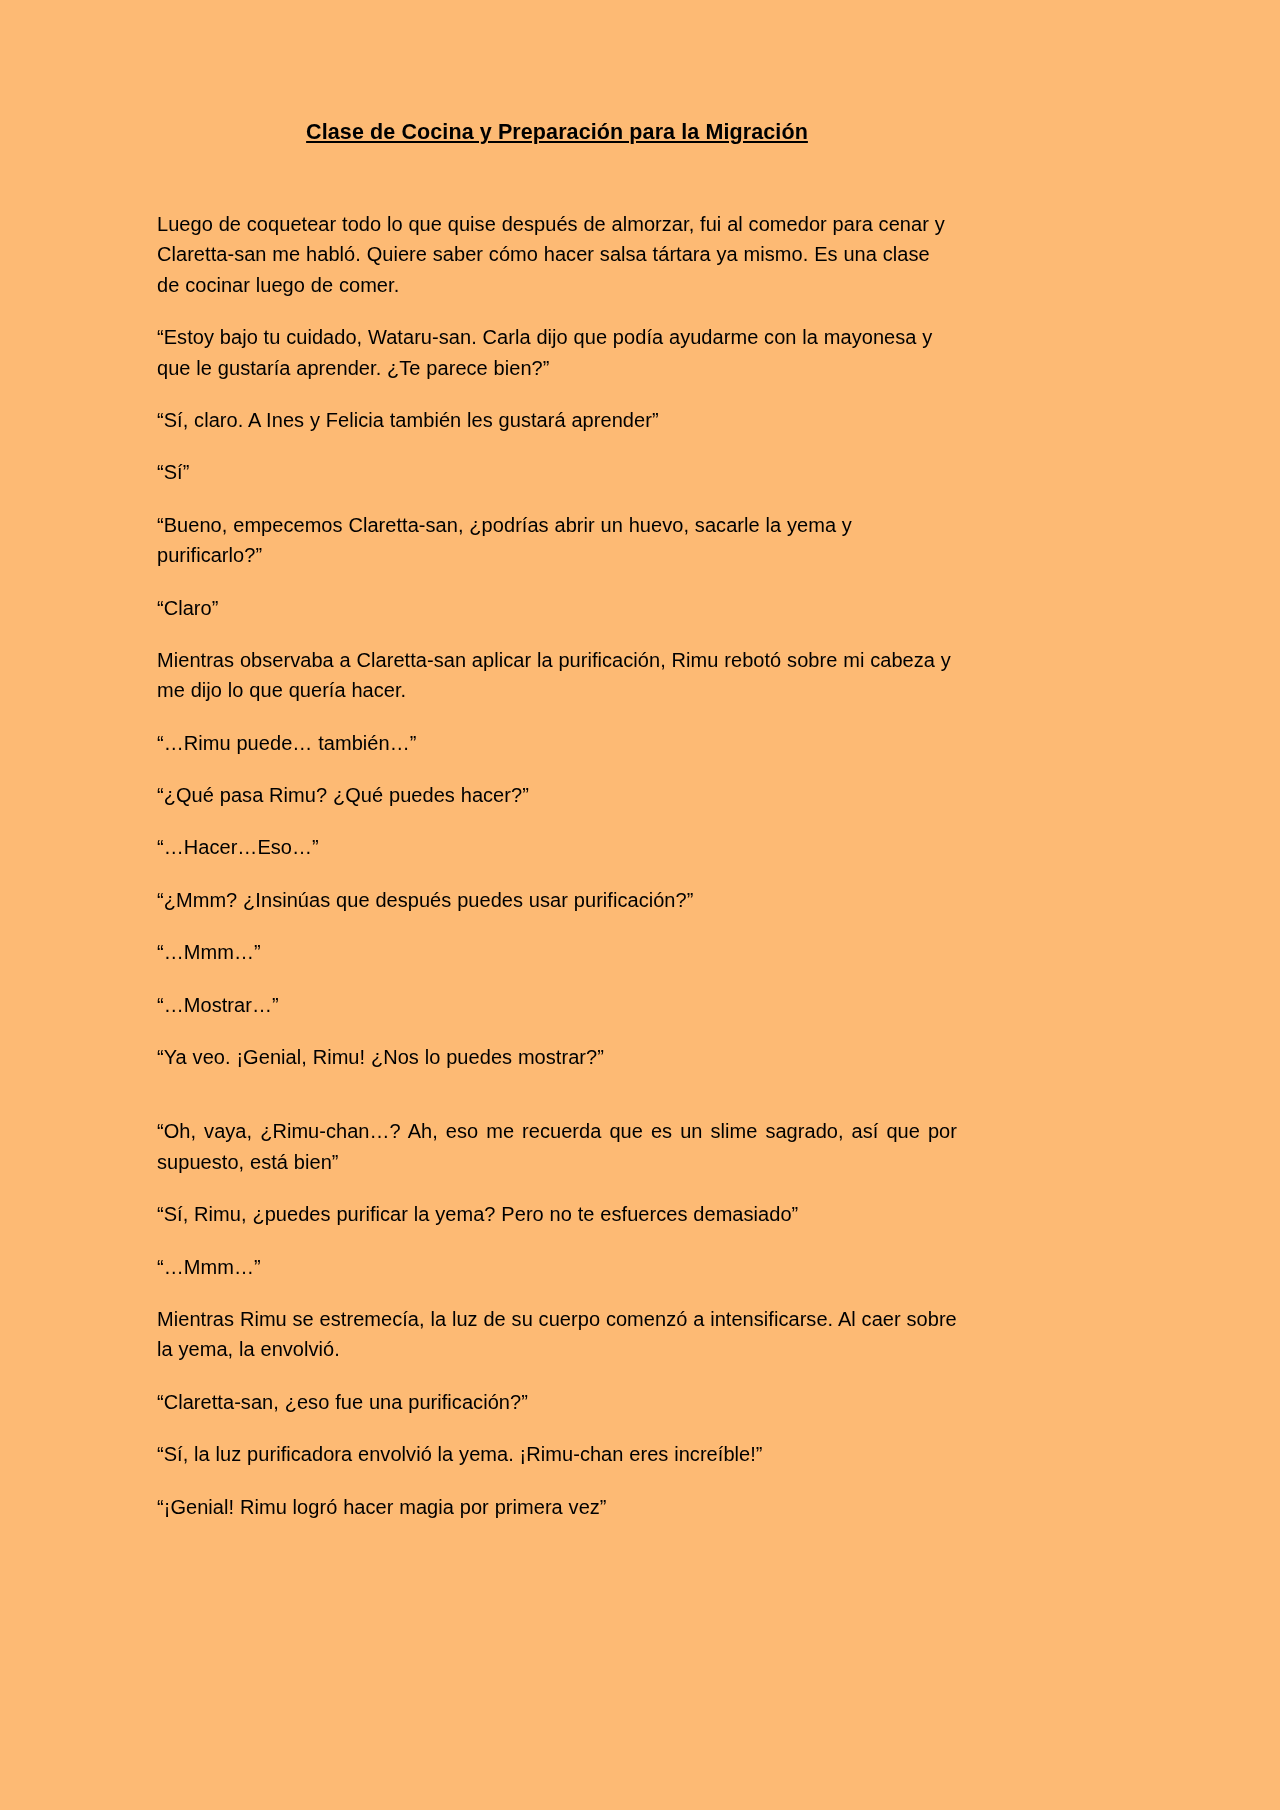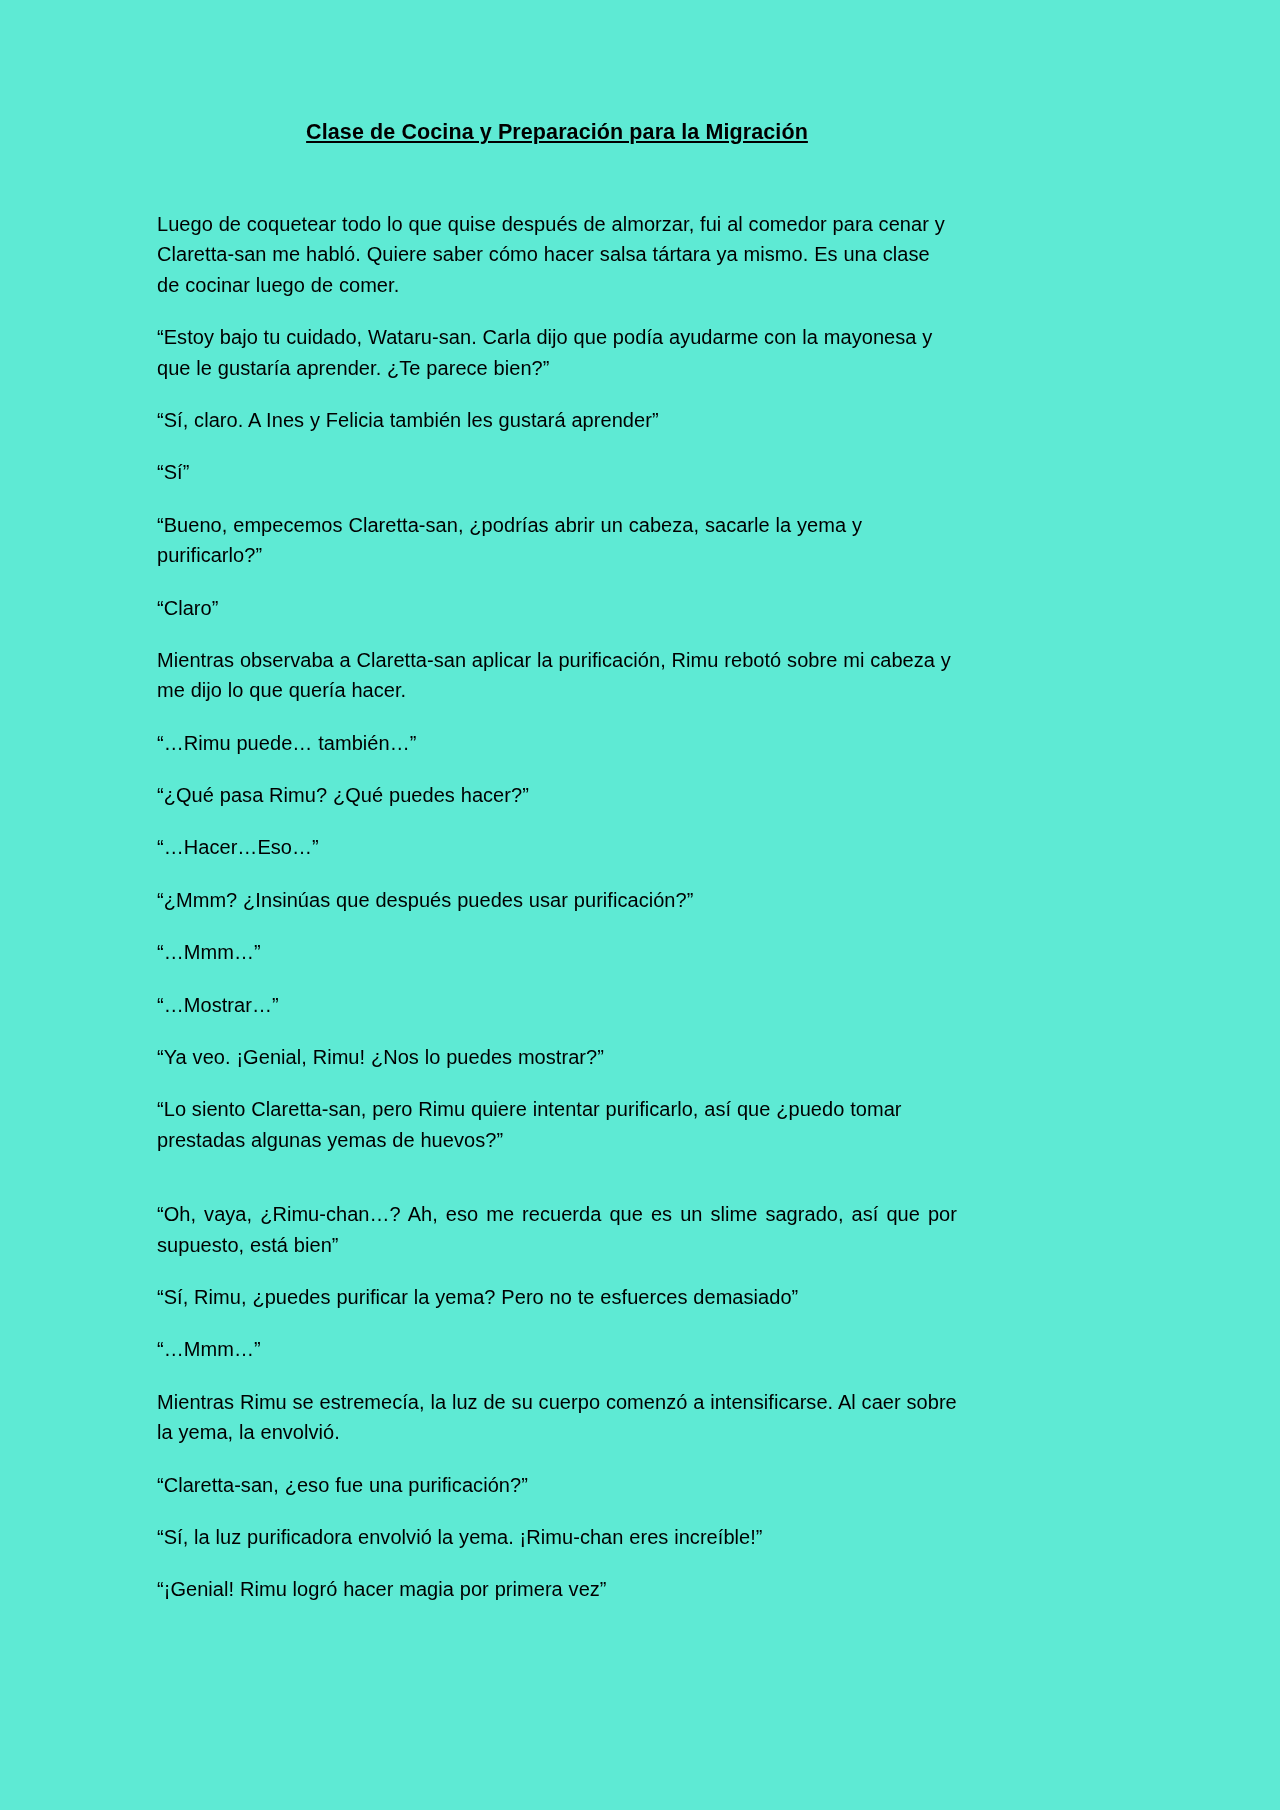--- a/index.html
+++ b/index.html
@@ -12,21 +12,21 @@
     width: 1280px;
     min-height: 1810px;
     font-family: "Liberation Sans", sans-serif;
     color: #000000;
     -webkit-font-smoothing: antialiased;
   }
   .page {
     position: relative;
     width: 1280px;
     min-height: 1810px;
-    background: #5eead4;
+    background: #fdba74;
     box-sizing: border-box;
     padding: 0;
   }
   .content {
     position: absolute;
     left: 157px;
     top: 118px;
     width: 800px;
   }
   .doc-title {
@@ -64,31 +64,30 @@
 <div class="page">
   <div class="content">
 
     <h1 class="doc-title">Clase de Cocina y Preparación para la Migración</h1>
 
     <div class="body-block">
       <p class="para">Luego de coquetear todo lo que quise después de almorzar, fui al comedor para cenar y Claretta-san me habló. Quiere saber cómo hacer salsa tártara ya mismo. Es una clase de cocinar luego de comer.</p>
       <p class="para">“Estoy bajo tu cuidado, Wataru-san. Carla dijo que podía ayudarme con la mayonesa y que le gustaría aprender. ¿Te parece bien?”</p>
       <p class="para">“Sí, claro. A Ines y Felicia también les gustará aprender”</p>
       <p class="para">“Sí”</p>
-      <p class="para">“Bueno, empecemos Claretta-san, ¿podrías abrir un cabeza, sacarle la yema y purificarlo?”</p>
+      <p class="para">“Bueno, empecemos Claretta-san, ¿podrías abrir un huevo, sacarle la yema y purificarlo?”</p>
       <p class="para">“Claro”</p>
       <p class="para">Mientras observaba a Claretta-san aplicar la purificación, Rimu rebotó sobre mi cabeza y me dijo lo que quería hacer.</p>
       <p class="para">“…Rimu puede… también…”</p>
       <p class="para">“¿Qué pasa Rimu? ¿Qué puedes hacer?”</p>
       <p class="para">“…Hacer…Eso…”</p>
       <p class="para">“¿Mmm? ¿Insinúas que después puedes usar purificación?”</p>
       <p class="para">“…Mmm…”</p>
       <p class="para">“…Mostrar…”</p>
       <p class="para">“Ya veo. ¡Genial, Rimu! ¿Nos lo puedes mostrar?”</p>
-      <p class="para">“Lo siento Claretta-san, pero Rimu quiere intentar purificarlo, así que ¿puedo tomar prestadas algunas yemas de huevos?”</p>
       <p class="para justified">“Oh, vaya, ¿Rimu-chan…? Ah, eso me recuerda que es un slime sagrado, así que por supuesto, está bien”</p>
       <p class="para">“Sí, Rimu, ¿puedes purificar la yema? Pero no te esfuerces demasiado”</p>
       <p class="para">“…Mmm…”</p>
       <p class="para">Mientras Rimu se estremecía, la luz de su cuerpo comenzó a intensificarse. Al caer sobre la yema, la envolvió.</p>
       <p class="para">“Claretta-san, ¿eso fue una purificación?”</p>
       <p class="para">“Sí, la luz purificadora envolvió la yema. ¡Rimu-chan eres increíble!”</p>
       <p class="para">“¡Genial! Rimu logró hacer magia por primera vez”</p>
     </div>
 
   </div>

